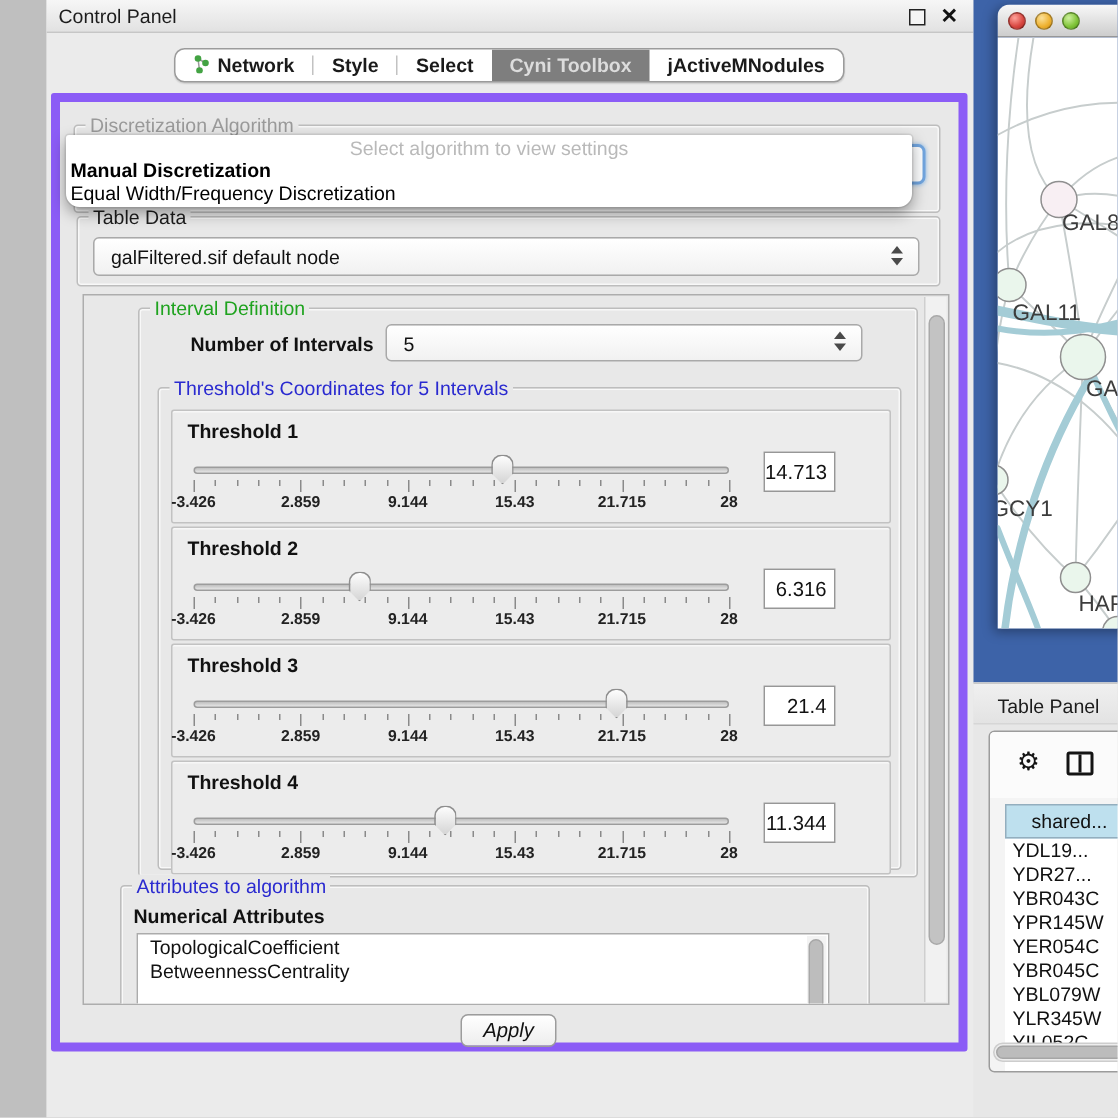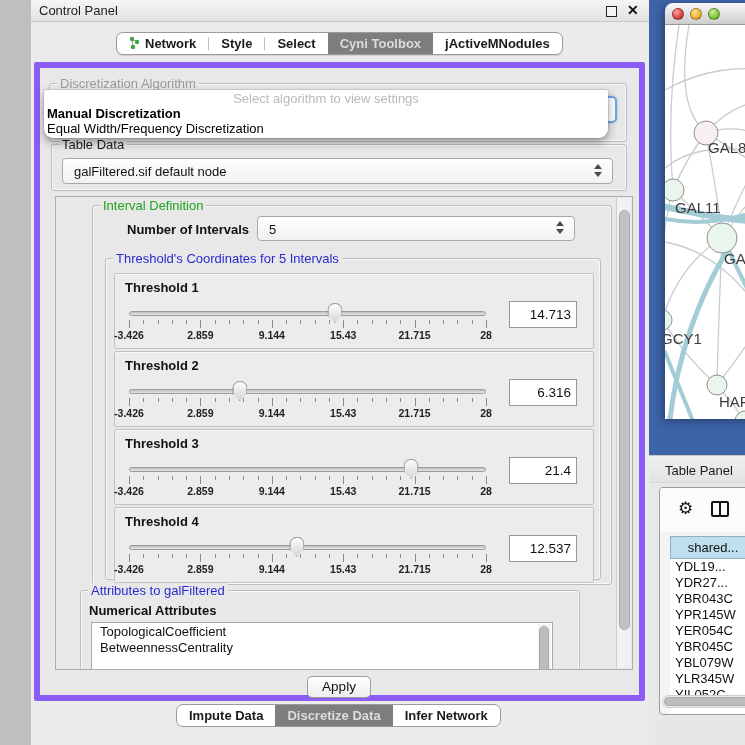--- a/index.html
+++ b/index.html
@@ -66,31 +66,31 @@
   .slider-thumb{ position:absolute; top:1px; width:15px; height:20px; transform:translateX(-50%);
                  background:linear-gradient(#FDFDFD,#D5D5D5); border:1px solid #8E8E8E;
                  border-radius:7px 7px 2px 2px;
                  clip-path:polygon(0 0,100% 0,100% 62%,50% 100%,0 62%); }
   .tick-row{ position:absolute; left:14px; top:46px; width:357px; height:9px; }
   .tick{ position:absolute; top:0; width:1px; background:#8A8A8A; }
   .tick.major{ height:8px; }
   .tick.minor{ height:4px; }
   .ticklabels{ position:absolute; left:14px; top:55px; width:357px; height:13px; }
   .ticklabel{ position:absolute; transform:translateX(-50%); font-size:10.5px; font-weight:bold; color:#222; white-space:nowrap; }
-  .thr-value{ position:absolute; left:394px; top:27px; width:68px; height:27px; background:#FFF;
+  .thr-value{ position:absolute; left:394px; top:27px; width:48px; height:27px; background:#FFF;
               border:1px solid #979797; font-size:13.5px; text-align:right; padding:5px 5px 0 0; }
 
   .attr-list{ position:absolute; background:#FFF; border:1px solid #ABABAB; font-size:13px; overflow:hidden; }
   .attr-item{ padding:1.5px 0 1.5px 8px; line-height:13.5px; white-space:nowrap; }
   .list-scrollbar{ position:absolute; right:1px; top:1px; bottom:1px; width:13px; background:#F3F3F3; }
   .list-thumb{ position:absolute; left:1px; top:2px; width:10px; height:52px; border-radius:5px; background:#BDBDBD; border:1px solid #A8A8A8; }
 
   .apply-btn{ position:absolute; left:267px; top:608px; width:64px; height:22px;
               background:linear-gradient(#FFFFFF,#EDEDED); border:1px solid #9C9C9C; border-radius:5px;
-              font-size:13.5px; text-align:center; line-height:20px; color:#111; }
+              font-size:13.5px; text-align:center; line-height:20px; color:#111;font-style:italic; }
 
   .bottom-tabbar{ position:absolute; left:145px; top:704px; height:23px; display:flex;
                   background:#FFF; border:1px solid #9B9B9B; border-radius:7px; overflow:hidden; }
 
   
   .right-panel{ position:absolute; left:618px; top:0; width:127px; height:745px; background:#E7E7E7; }
   .net-frame{ position:absolute; left:0; top:0; width:127px; height:455px; background:#3D63A8; }
   .mac-window{ position:absolute; left:16px; top:3px; width:112px; height:416px; border-radius:8px 0 0 0;
                overflow:hidden; box-shadow:-2px 2px 8px rgba(0,0,0,.35); }
   .mac-titlebar{ height:22px; background:linear-gradient(#F8F8F8,#CDCDCD); border-bottom:1px solid #979797;
@@ -369,56 +369,45 @@
                   <div class="tick major" style="left: 100%;"></div>
                 </div>
               <div class="ticklabels">
                 <span class="ticklabel" style="left:0%">-3.426</span>
                 <span class="ticklabel" style="left:20%">2.859</span>
                 <span class="ticklabel" style="left:40%">9.144</span>
                 <span class="ticklabel" style="left:60%">15.43</span>
                 <span class="ticklabel" style="left:80%">21.715</span>
                 <span class="ticklabel" style="left:100%">28</span>
               </div>
-              <div class="thr-value">12.537</div>
+              <div class="thr-value">11.344</div>
             </div>
           </div>
         </div>
 
         <div class="groupbox" style="left:24px; top:393px; width:500px; height:90px; background:#E8E8E8;">
-          <span class="grouptitle gt-blue">Attributes to galFiltered</span>
+          <span class="grouptitle gt-blue">Attributes to algorithm</span>
           <span style="position:absolute; left:8px; top:12px; font-size:13px; font-weight:bold;">Numerical Attributes</span>
           <div class="attr-list" style="left:10px; top:31px; width:462px; height:58px;">
             <div class="attr-item">TopologicalCoefficient</div>
             <div class="attr-item">BetweennessCentrality</div>
             <div class="list-scrollbar">
                 <div class="list-thumb"></div>
               </div>
           </div>
         </div>
 
         <div class="v-scrollbar">
           <div class="v-thumb" style="top:12px; height:420px;"></div>
         </div>
       </div>
 
       <button class="apply-btn">Apply</button>
     </div>
 
-    <div class="bottom-tabbar">
-      <div class="tab">
-        <span>Impute Data</span>
-      </div>
-      <div class="tab selected">
-        <span>Discretize Data</span>
-      </div>
-      <div class="tab">
-        <span>Infer Network</span>
-      </div>
-    </div>
 
     <div class="focus-combo-fragment"></div>
     <div class="popup">
       <div class="popup-prompt">Select algorithm to view settings</div>
       <div class="popup-item1">Manual Discretization</div>
       <div class="popup-item2">Equal Width/Frequency Discretization</div>
     </div>
   </div>
 
   <div class="right-panel">

